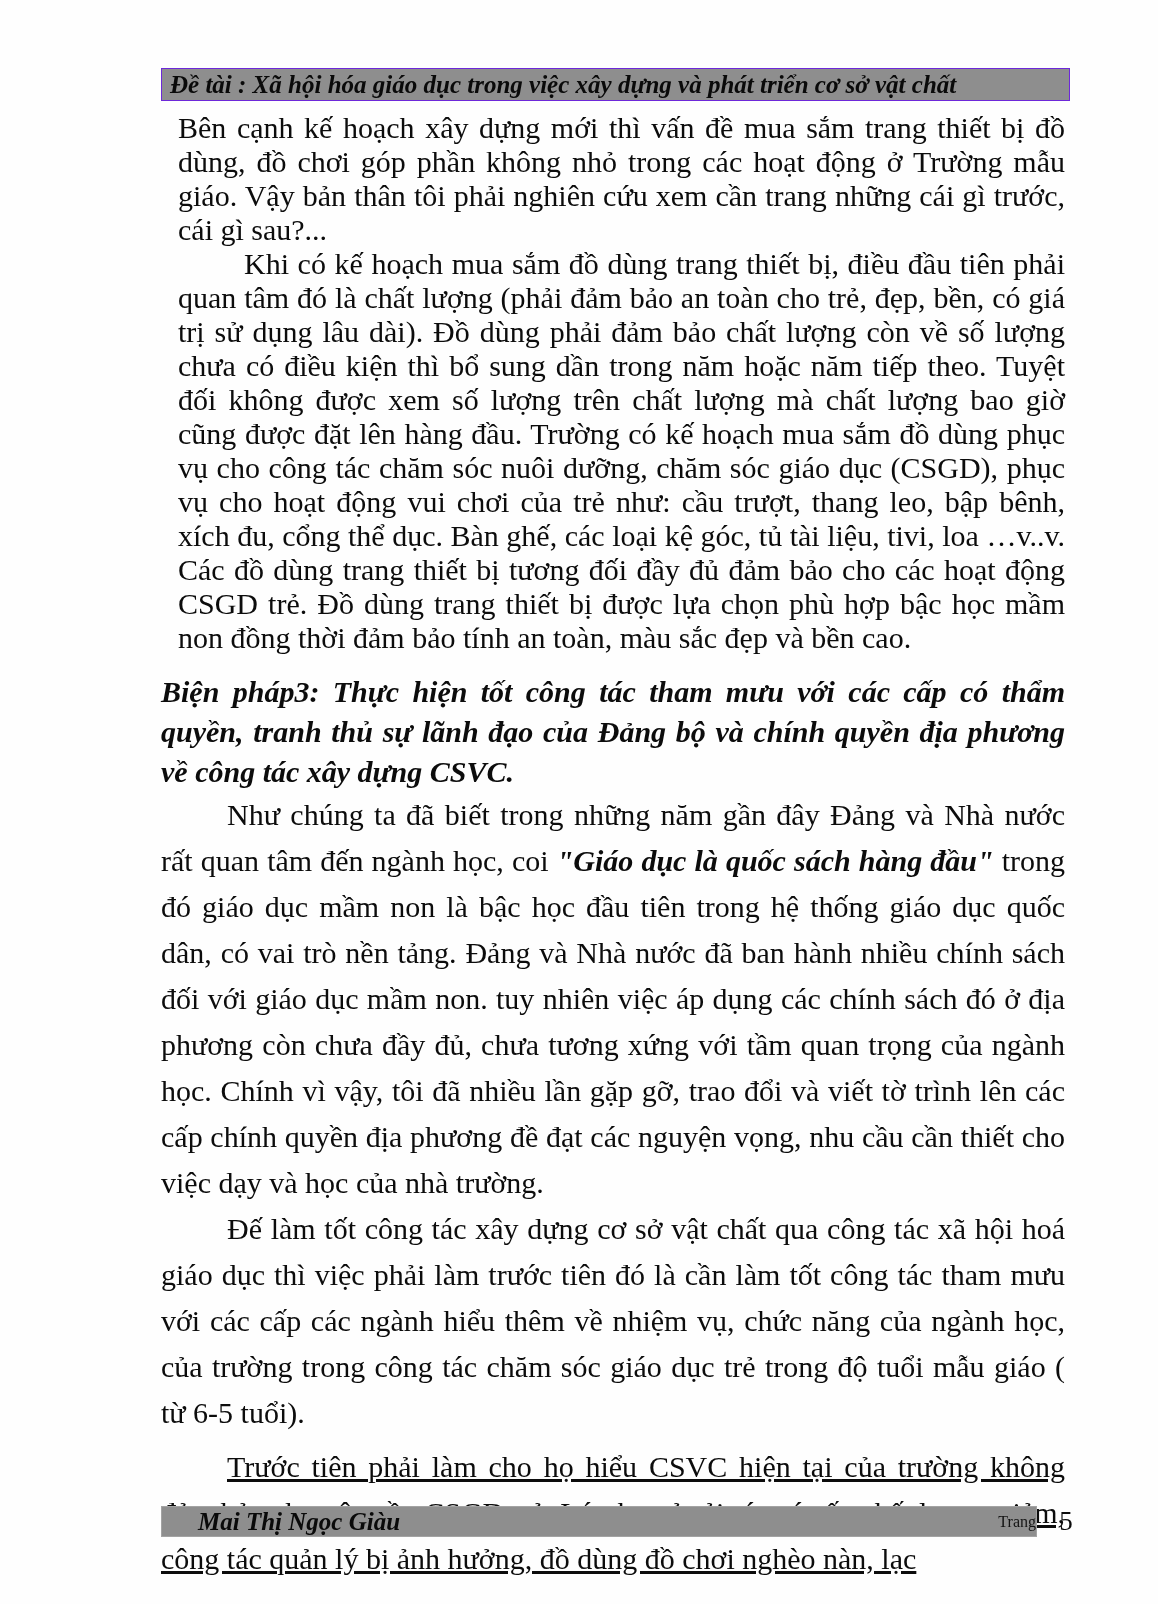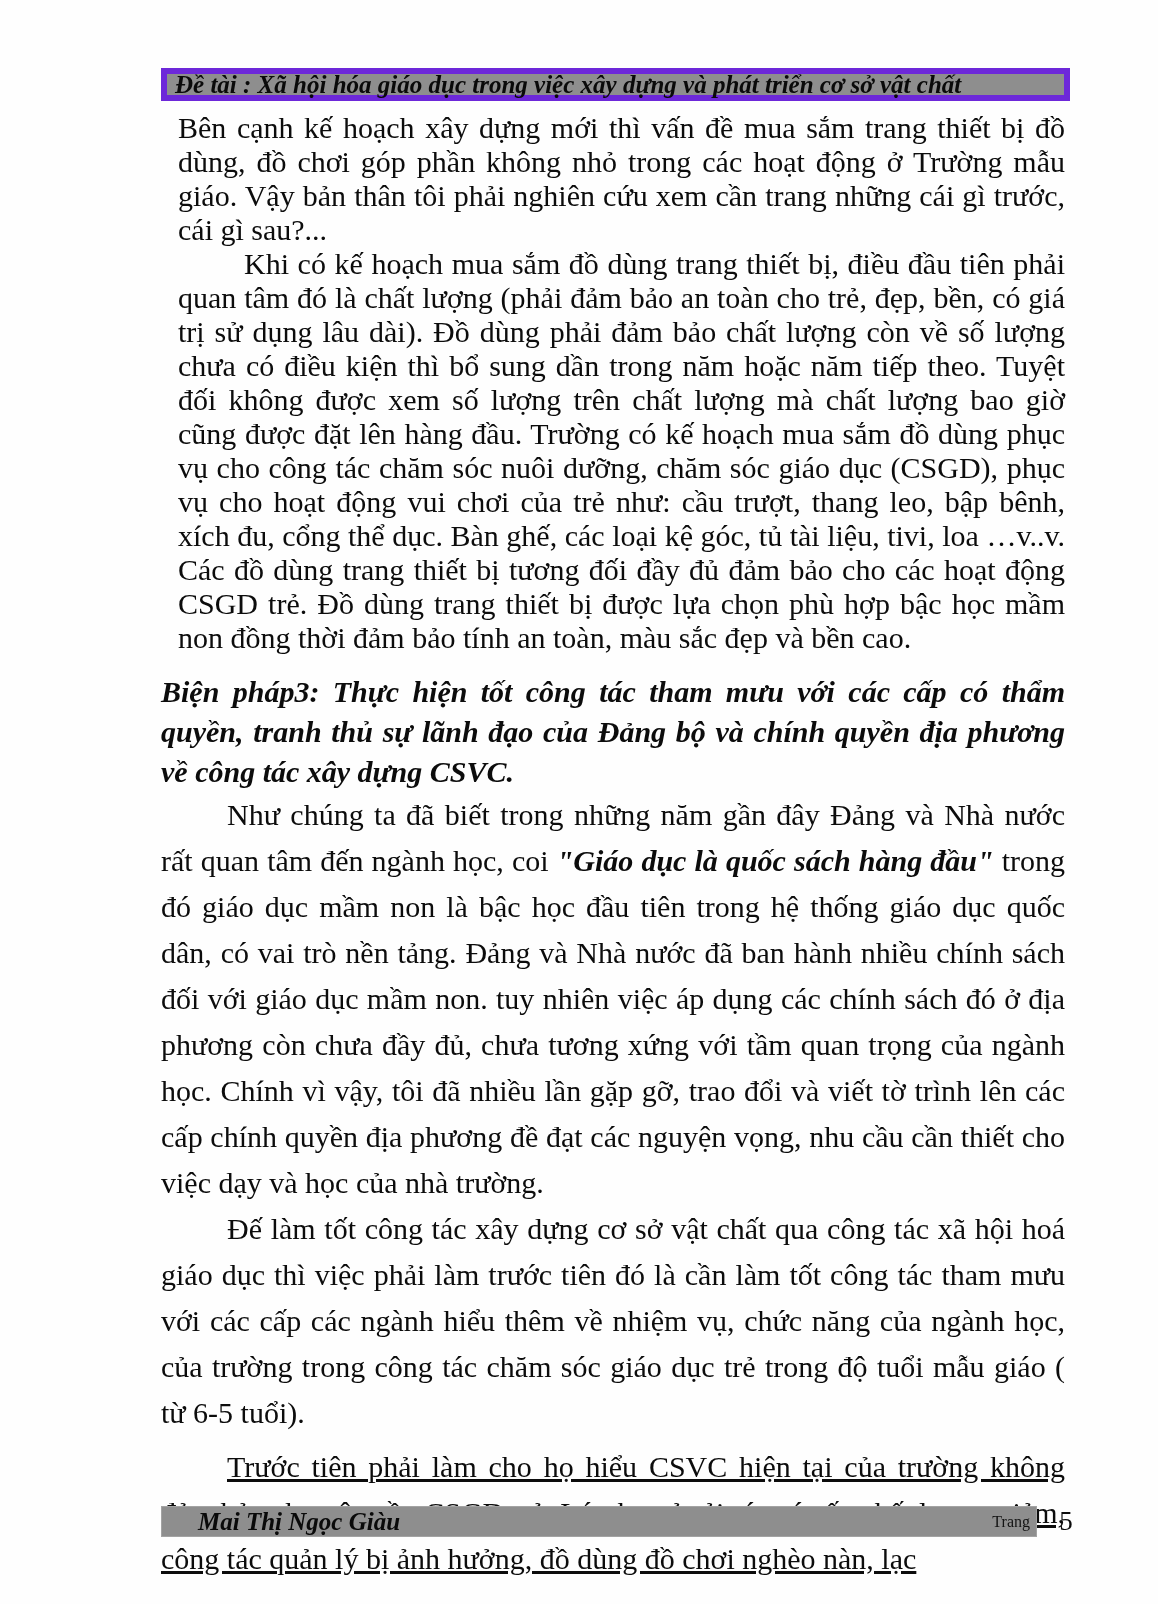--- a/index.html
+++ b/index.html
@@ -12,21 +12,21 @@
     background: #fefefe;
     overflow: hidden;
     font-family: "Liberation Serif", "DejaVu Serif", serif;
     color: #0c0c0c;
   }
   .header-bar {
     position: absolute;
     left: 161px; top: 68px;
     width: 909px; height: 33px;
     background: var(--bar);
-    border: 6px solid #6d28d9;
+    border: 1px solid #6d28d9;
     display: flex; align-items: center;
     padding-left: 8px;
     overflow: visible;
   }
   .header-bar .title {
     font-size: 25px;
     font-weight: bold;
     font-style: italic;
     white-space: nowrap;
     color: #0a0a0a;
@@ -59,21 +59,21 @@
     font-style: italic;
   }
   .para5 { margin-top: 8px; text-decoration: underline; }
   .footer-bar {
     position: absolute;
     left: 161px; top: 1506px;
     width: 876px; height: 31px;
     background: var(--bar);
     border: 1px solid #a3a3a3;
     display: flex; align-items: center; justify-content: space-between;
-    padding-left: 36px; padding-right: 6px;
+    padding-left: 36px; padding-right: 0;
   }
   .footer-bar .author {
     font-size: 25px;
     font-weight: bold;
     font-style: italic;
     color: #0a0a0a;
   }
   .footer-bar .page-label {
     font-size: 16px;
     color: #141414;

